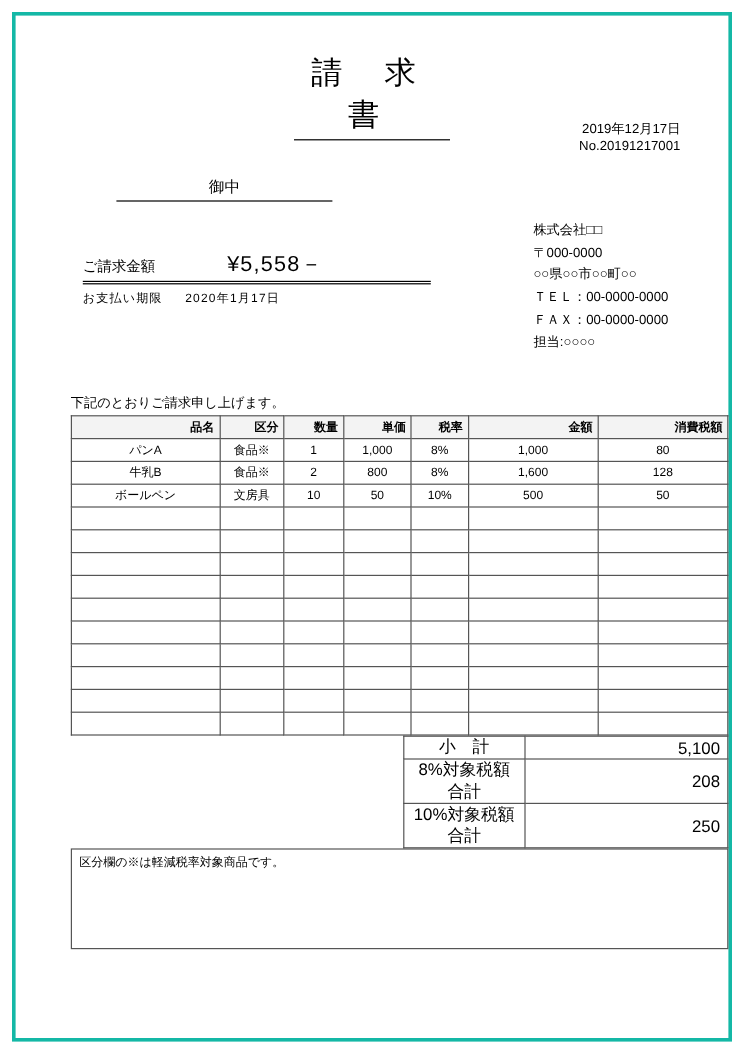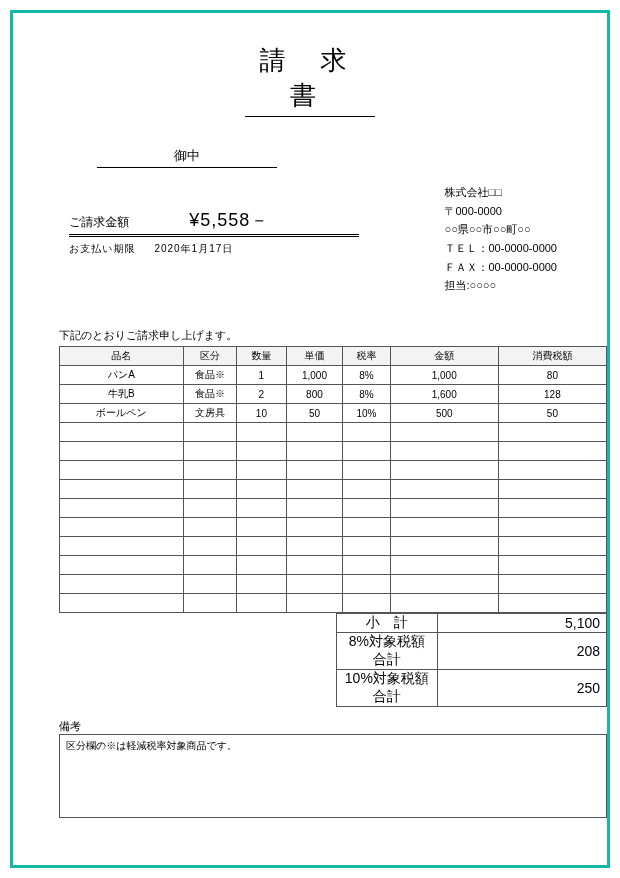--- a/index.html
+++ b/index.html
@@ -10,41 +10,45 @@
     .header-right div { margin: 1px 0; }
     .addressee { margin-top: 30px; margin-left: 60px; width: 180px; border-bottom: 1px solid #000; text-align: center; font-size: 13px; padding-bottom: 2px; }
     .amount-row { margin-top: 40px; margin-left: 32px; width: 290px; border-bottom: 3px double #000; display: flex; align-items: baseline; padding-bottom: 2px; }
     .amount-label { font-size: 12px; }
     .amount-value { font-size: 18px; margin-left: 60px; letter-spacing: 1px; }
     .due-row { margin-left: 32px; margin-top: 5px; font-size: 10px; letter-spacing: 1px; }
     .sender { position: absolute; top: 170px; right: 50px; font-size: 11px; line-height: 1.7; }
     .preamble { margin-top: 72px; font-size: 11px; margin-left: 22px; margin-bottom: 3px; }
     table.items { width: 548px; margin-left: 22px; border-collapse: collapse; font-size: 10px; }
     table.items th, table.items td { border: 1px solid #555; height: 19px; text-align: center; padding: 0 4px; }
-    table.items th { background: #f3f3f3; font-weight: normal; }
+    table.items th { background: #f3f3f3; font-weight: bold; text-align: right; }
     .c-name { width: 120px; }
     .c-type { width: 52px; }
     .c-qty { width: 48px; }
     .c-unit { width: 55px; }
     .c-rate { width: 46px; }
     .c-amt { width: 105px; }
     .c-tax { width: 105px; }
     .num { text-align: right; }
     table.summary { border-collapse: collapse; font-size: 14px; margin-left: 299px; width: 271px; }
     table.summary td { border: 1px solid #555; height: 19px; padding: 0 6px; }
     table.summary td.label { text-align: center; width: 101px; }
     table.summary td.valuecell { text-align: right; width: 170px; }
     .remarks-label { margin-top: 12px; margin-left: 22px; font-size: 11px; }
     .remarks-box { margin-left: 22px; width: 548px; height: 84px; border: 1px solid #555; font-size: 10px; padding: 4px 6px; }
   </style>
 </head>
 <body>
 
 <div class="page">
   <div class="title">請 求 書</div>
+  <div class="header-right">
+    <div>2019年12月17日</div>
+    <div>No.20191217001</div>
+  </div>
   <div class="addressee">御中</div>
 
   <div class="amount-row">
     <span class="amount-label">ご請求金額</span>
     <span class="amount-value">¥5,558－</span>
   </div>
   <div class="due-row">
     <span>お支払い期限</span>
     &nbsp;&nbsp;&nbsp;
     <span>2020年1月17日</span>
@@ -204,17 +208,16 @@
       <td class="label">8%対象税額合計</td>
       <td class="valuecell">208</td>
     </tr>
     <tr>
       <td class="label">10%対象税額合計</td>
       <td class="valuecell">250</td>
     </tr>
   </tbody>
     </table>
 
-  <div class="remarks-label">備考</div>
   <div class="remarks-box">
     <span>区分欄の※は軽減税率対象商品です。</span>
   </div>
 </div>
 
 </body></html>

